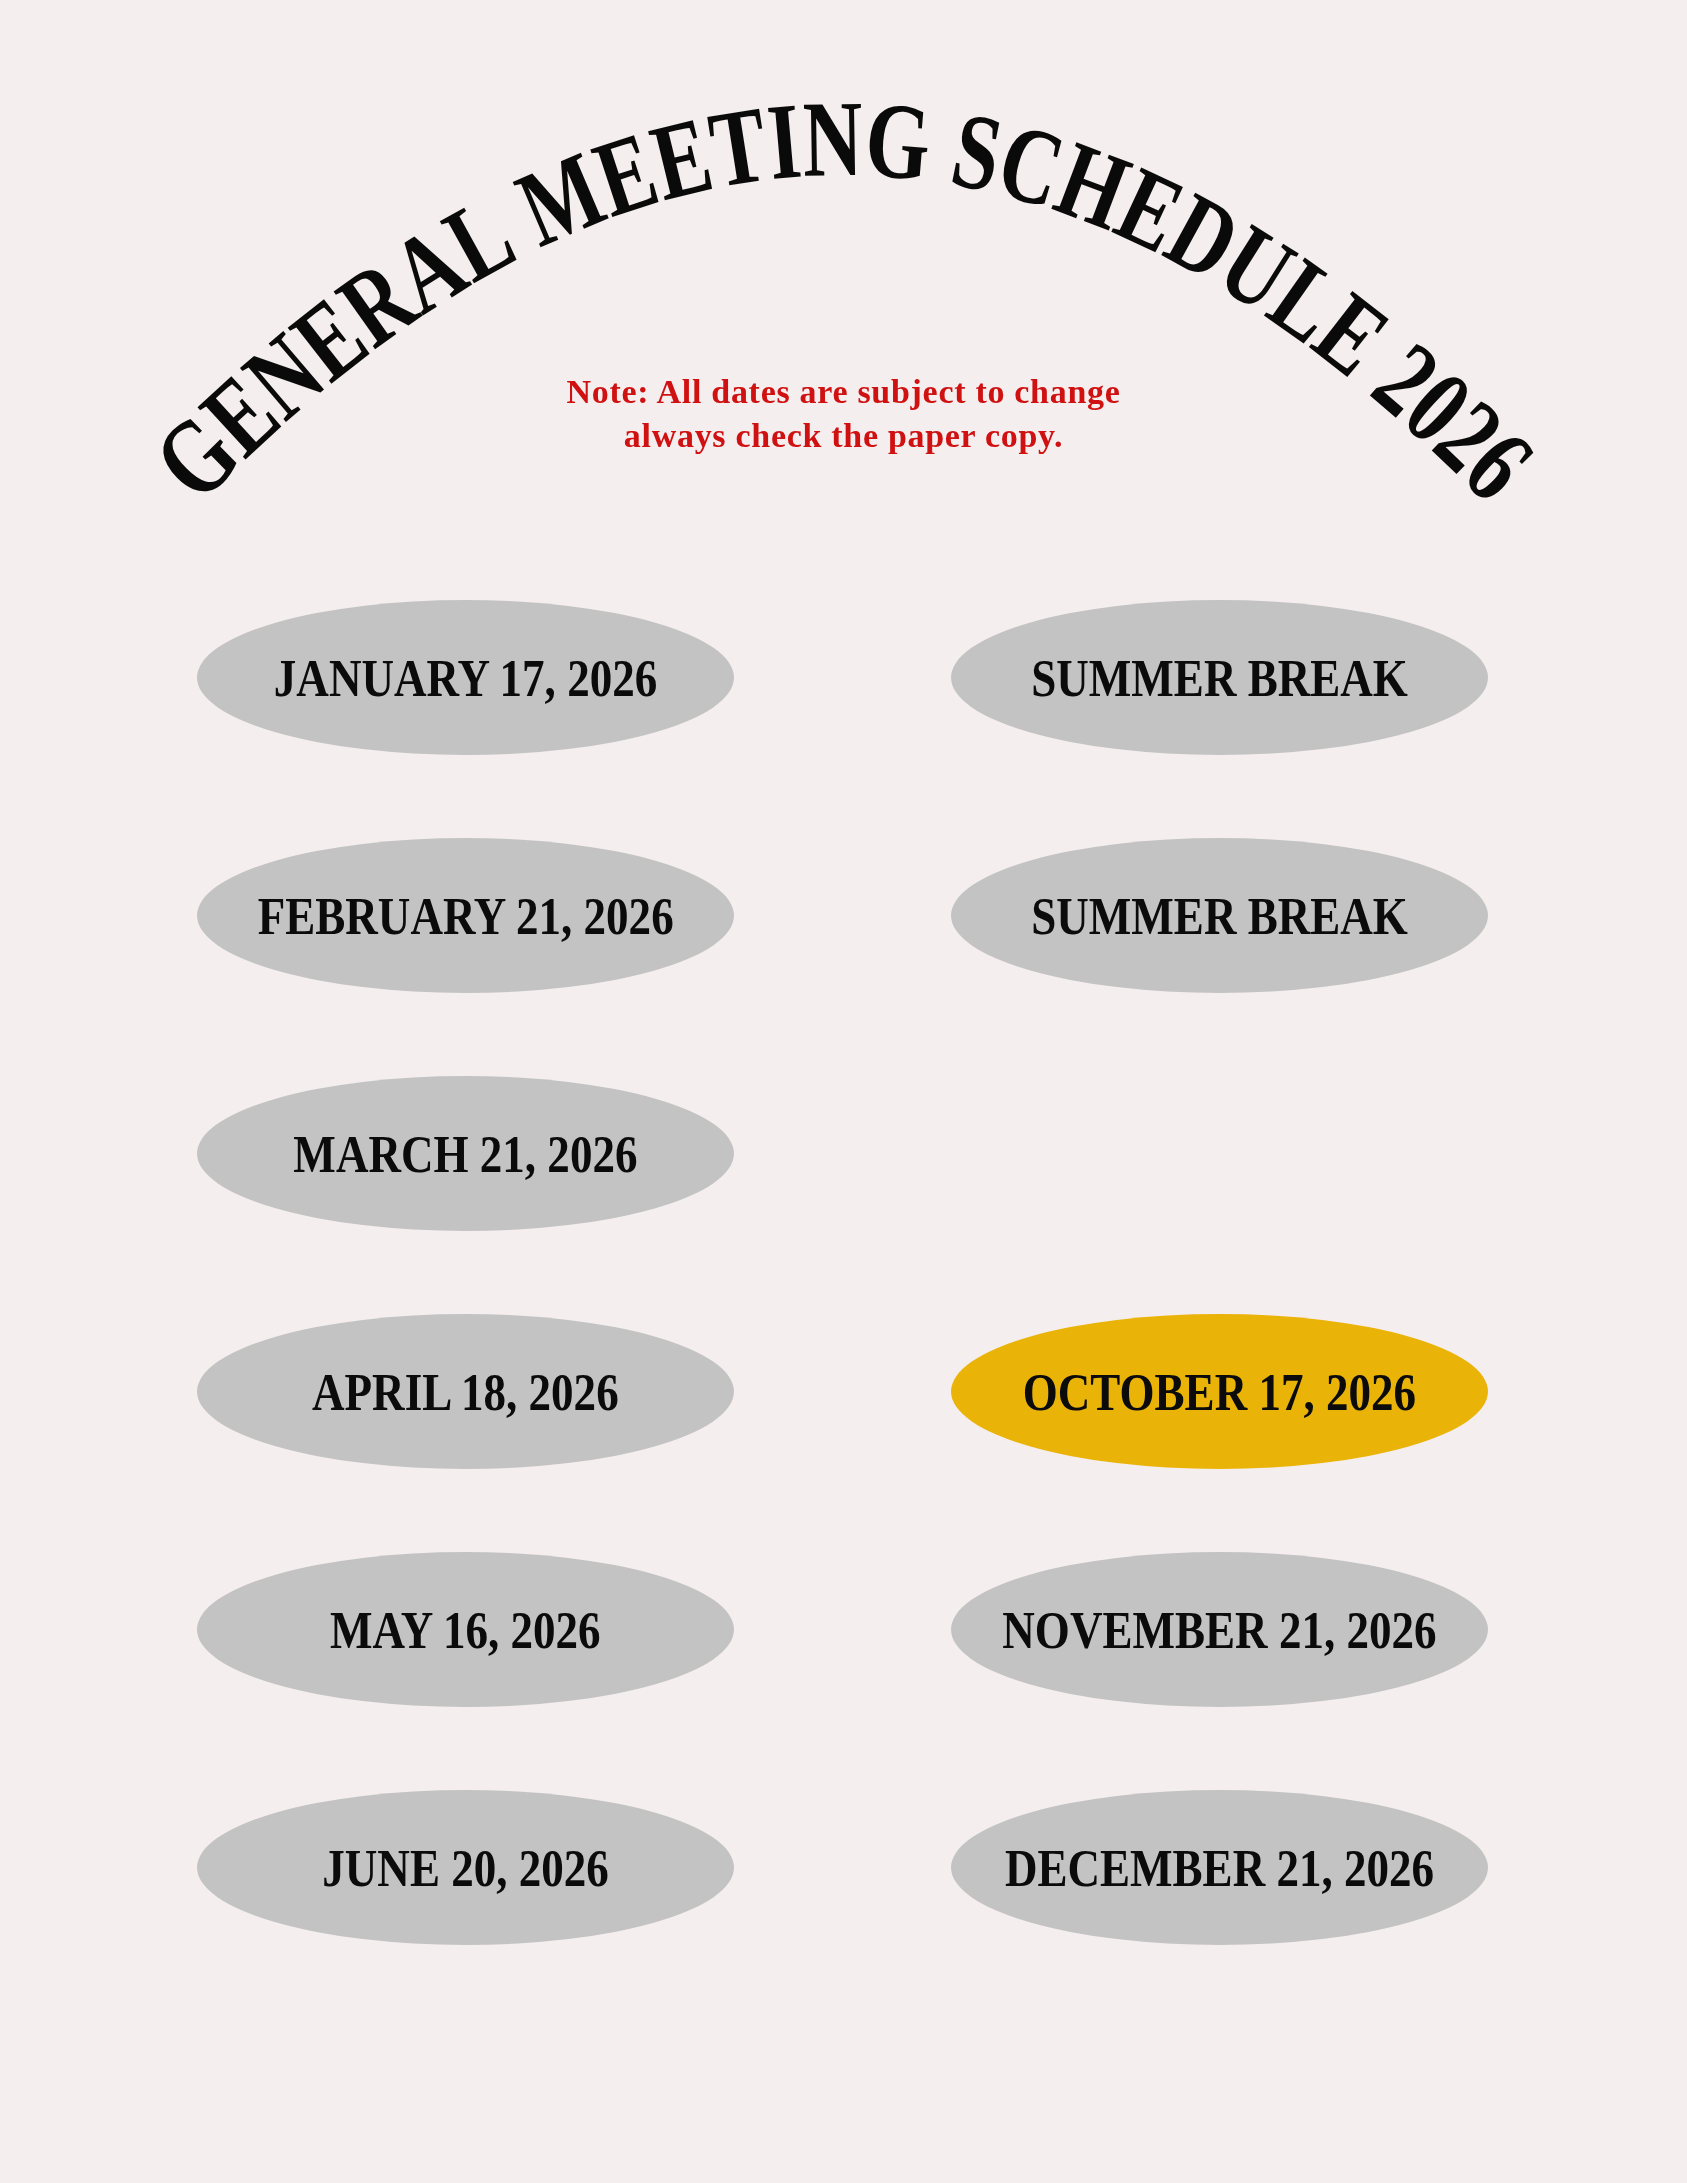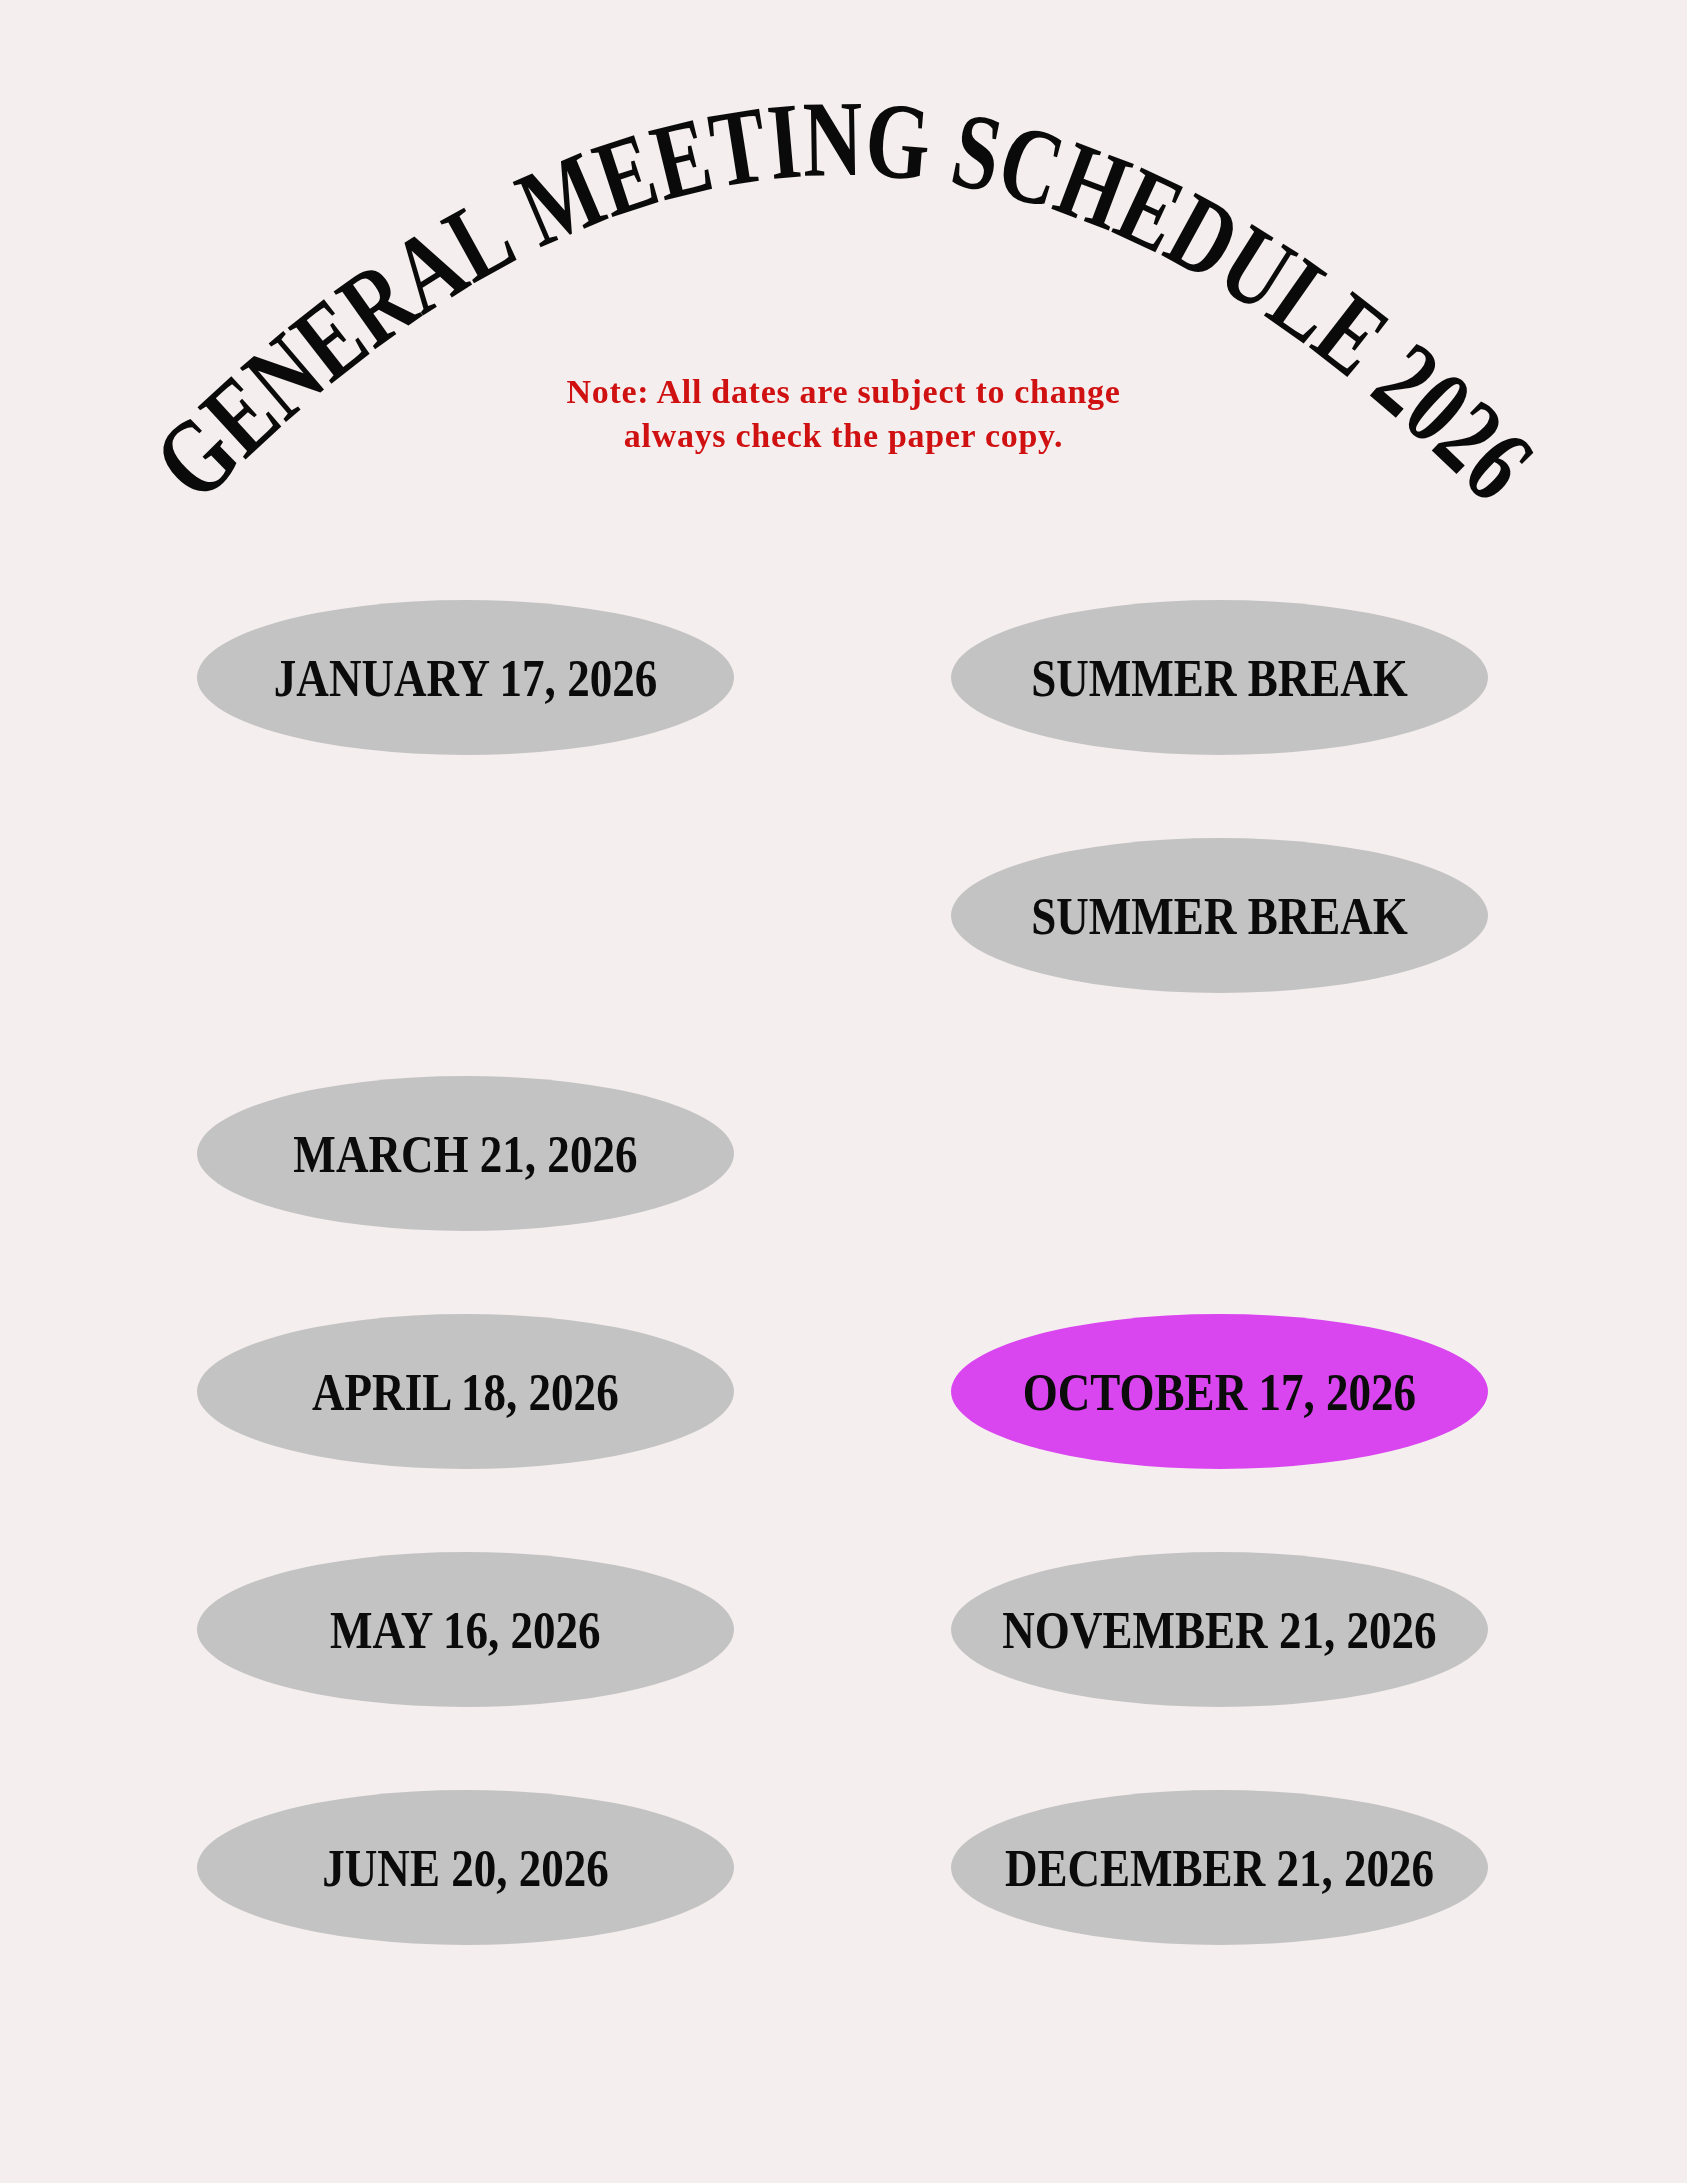--- a/index.html
+++ b/index.html
@@ -101,40 +101,43 @@
   </svg>
 
   <div class="note" style="color: rgb(208, 17, 17);">
     <div class="note-line">Note: All dates are subject to change</div>
     <div class="note-line">always check the paper copy.</div>
   </div>
 
   <div class="bubble col-left row-1" style="background: rgb(196, 195, 195);">
     <span class="bubble-label" style="color: rgb(11, 11, 11);">JANUARY 17, 2026</span>
   </div>
+  <div class="bubble col-left row-2" style="background: rgb(196, 195, 195);">
+    <span class="bubble-label" style="color: rgb(11, 11, 11);">FEBRUARY 21, 2026</span>
+  </div>
   <div class="bubble col-left row-3" style="background: rgb(196, 195, 195);">
     <span class="bubble-label" style="color: rgb(11, 11, 11);">MARCH 21, 2026</span>
   </div>
   <div class="bubble col-left row-4" style="background: rgb(196, 195, 195);">
     <span class="bubble-label" style="color: rgb(11, 11, 11);">APRIL 18, 2026</span>
   </div>
   <div class="bubble col-left row-5" style="background: rgb(196, 195, 195);">
     <span class="bubble-label" style="color: rgb(11, 11, 11);">MAY 16, 2026</span>
   </div>
   <div class="bubble col-left row-6" style="background: rgb(196, 195, 195);">
     <span class="bubble-label" style="color: rgb(11, 11, 11);">JUNE 20, 2026</span>
   </div>
 
   <div class="bubble col-right row-1" style="background: rgb(196, 195, 195);">
     <span class="bubble-label" style="color: rgb(11, 11, 11);">SUMMER BREAK</span>
   </div>
   <div class="bubble col-right row-2" style="background: rgb(196, 195, 195);">
     <span class="bubble-label" style="color: rgb(11, 11, 11);">SUMMER BREAK</span>
   </div>
-  <div class="bubble col-right row-4" style="background: #d946ef;">
+  <div class="bubble col-right row-4" style="background: #eab308;">
     <span class="bubble-label" style="color: rgb(11, 11, 11);">OCTOBER 17, 2026</span>
   </div>
   <div class="bubble col-right row-5" style="background: rgb(196, 195, 195);">
     <span class="bubble-label" style="color: rgb(11, 11, 11);">NOVEMBER 21, 2026</span>
   </div>
   <div class="bubble col-right row-6" style="background: rgb(196, 195, 195);">
     <span class="bubble-label" style="color: rgb(11, 11, 11);">DECEMBER 21, 2026</span>
   </div>
 
 </div>

